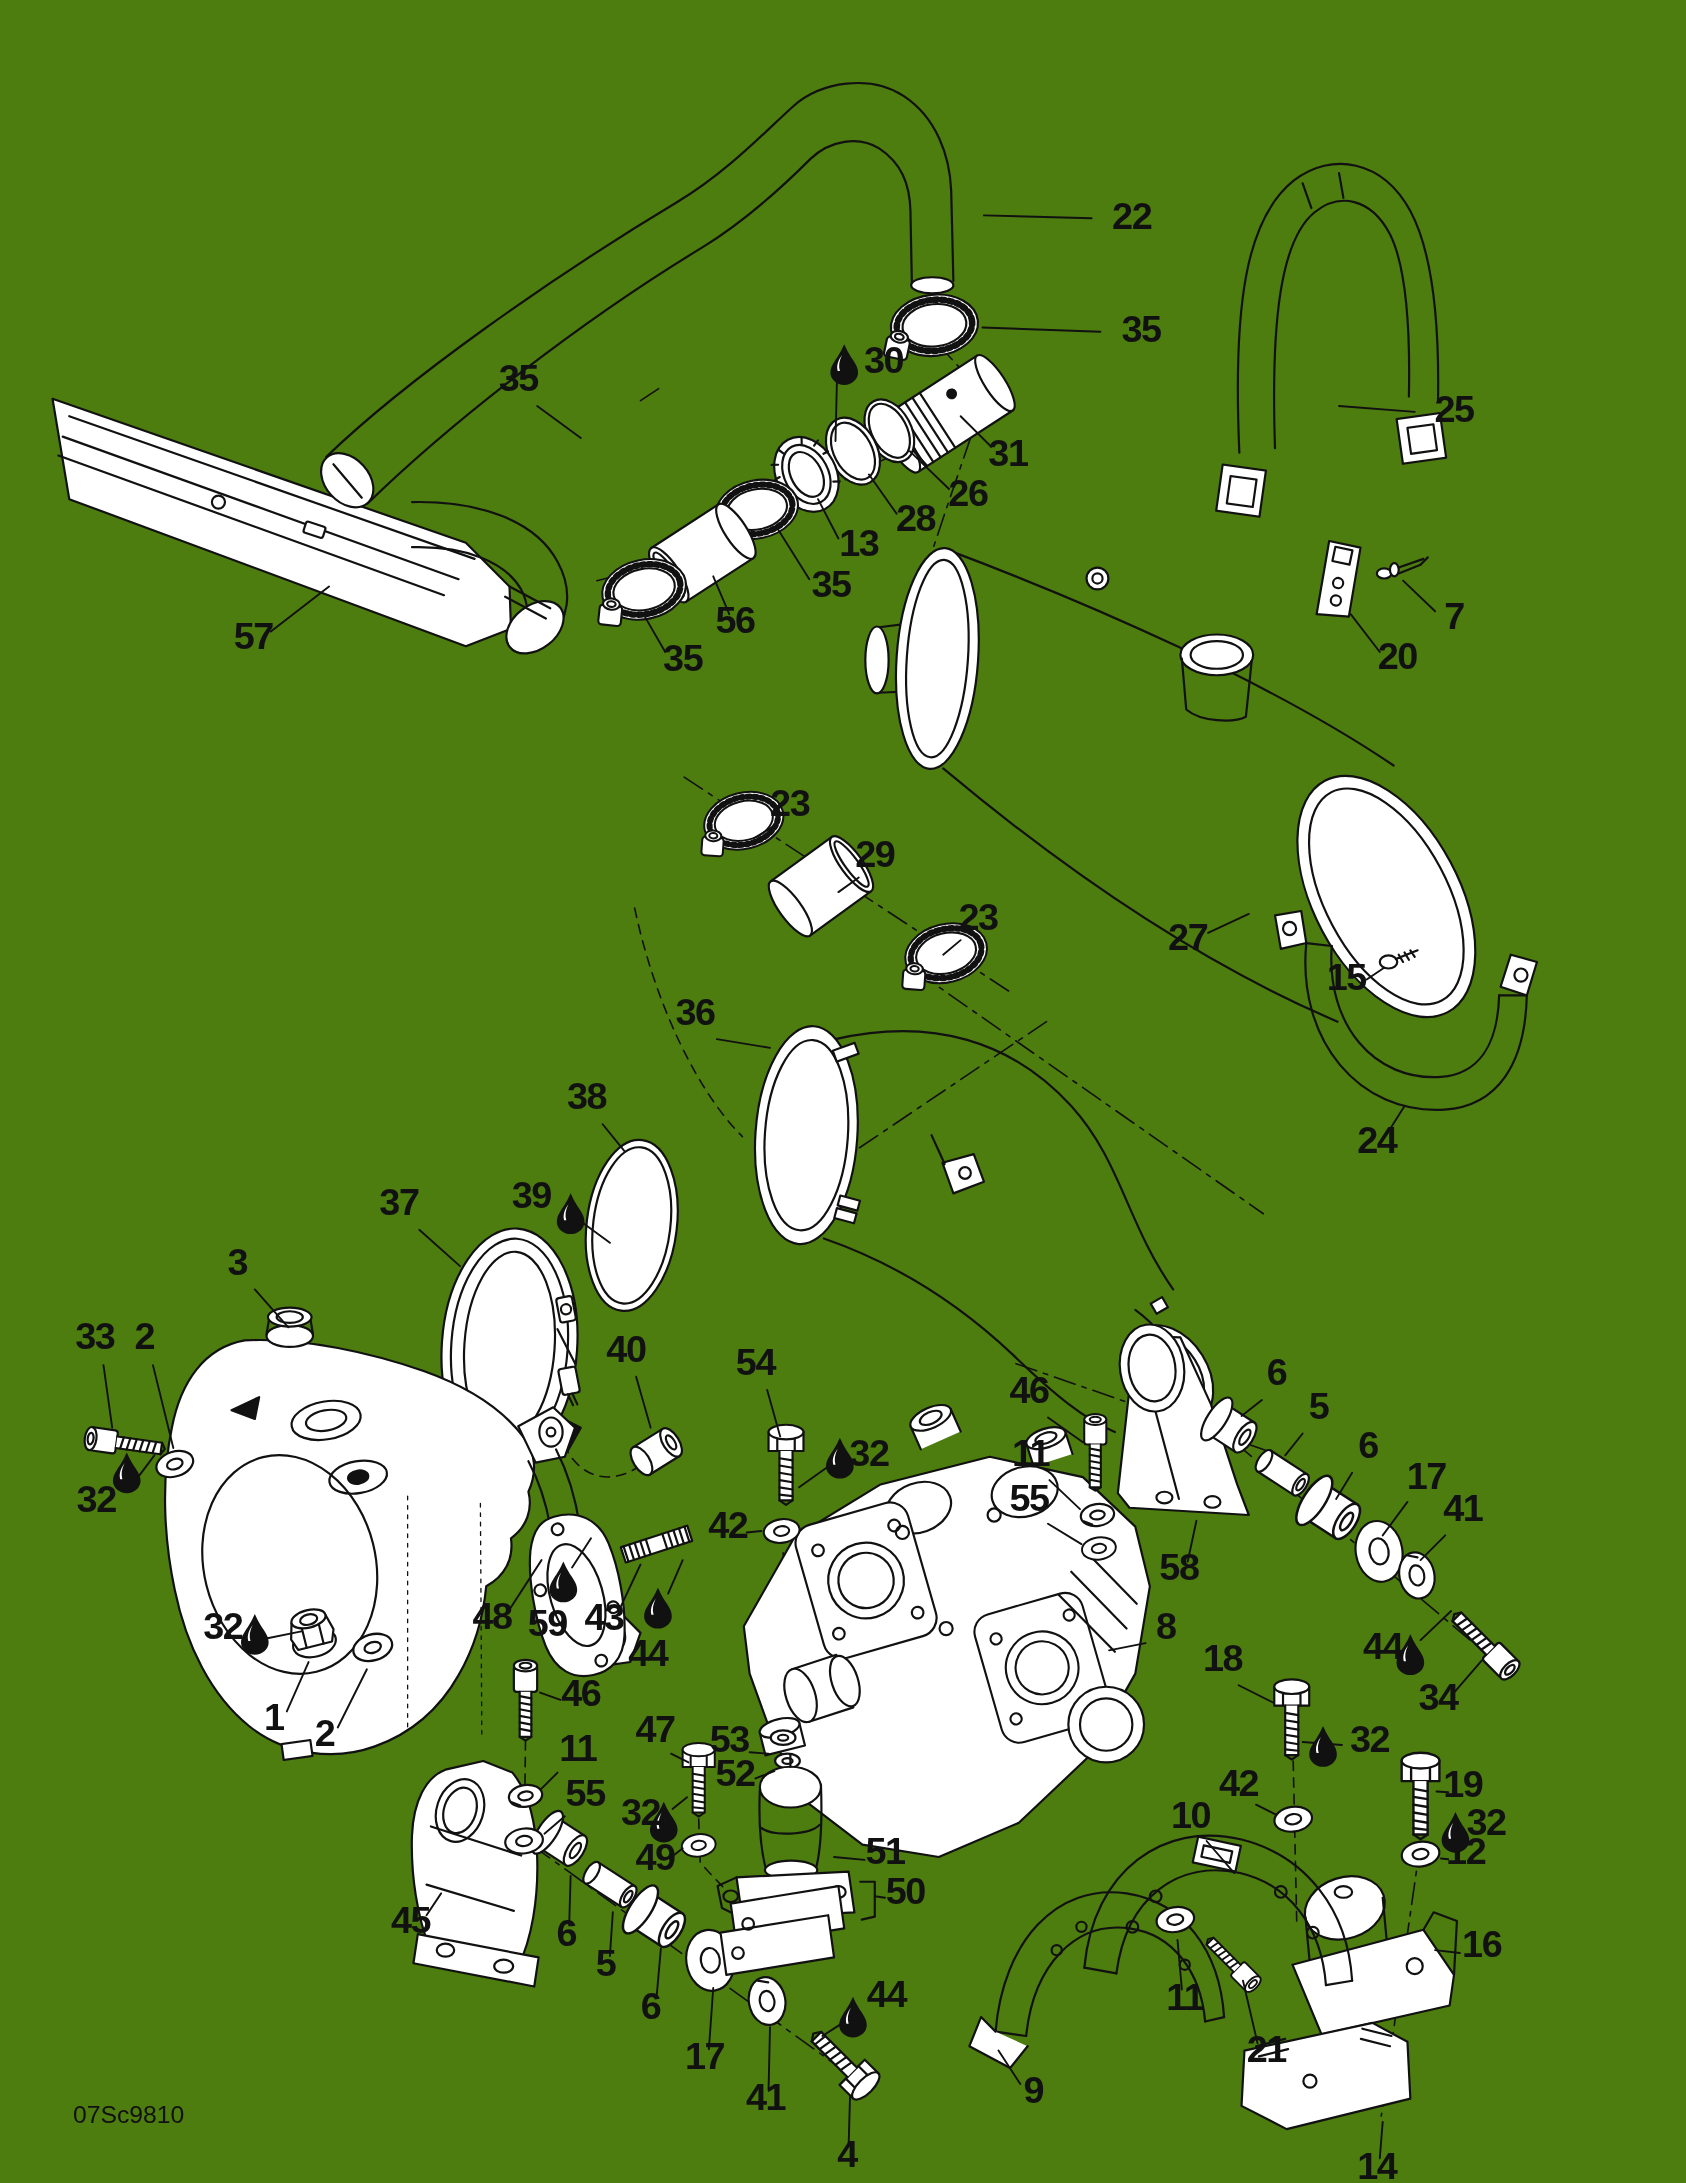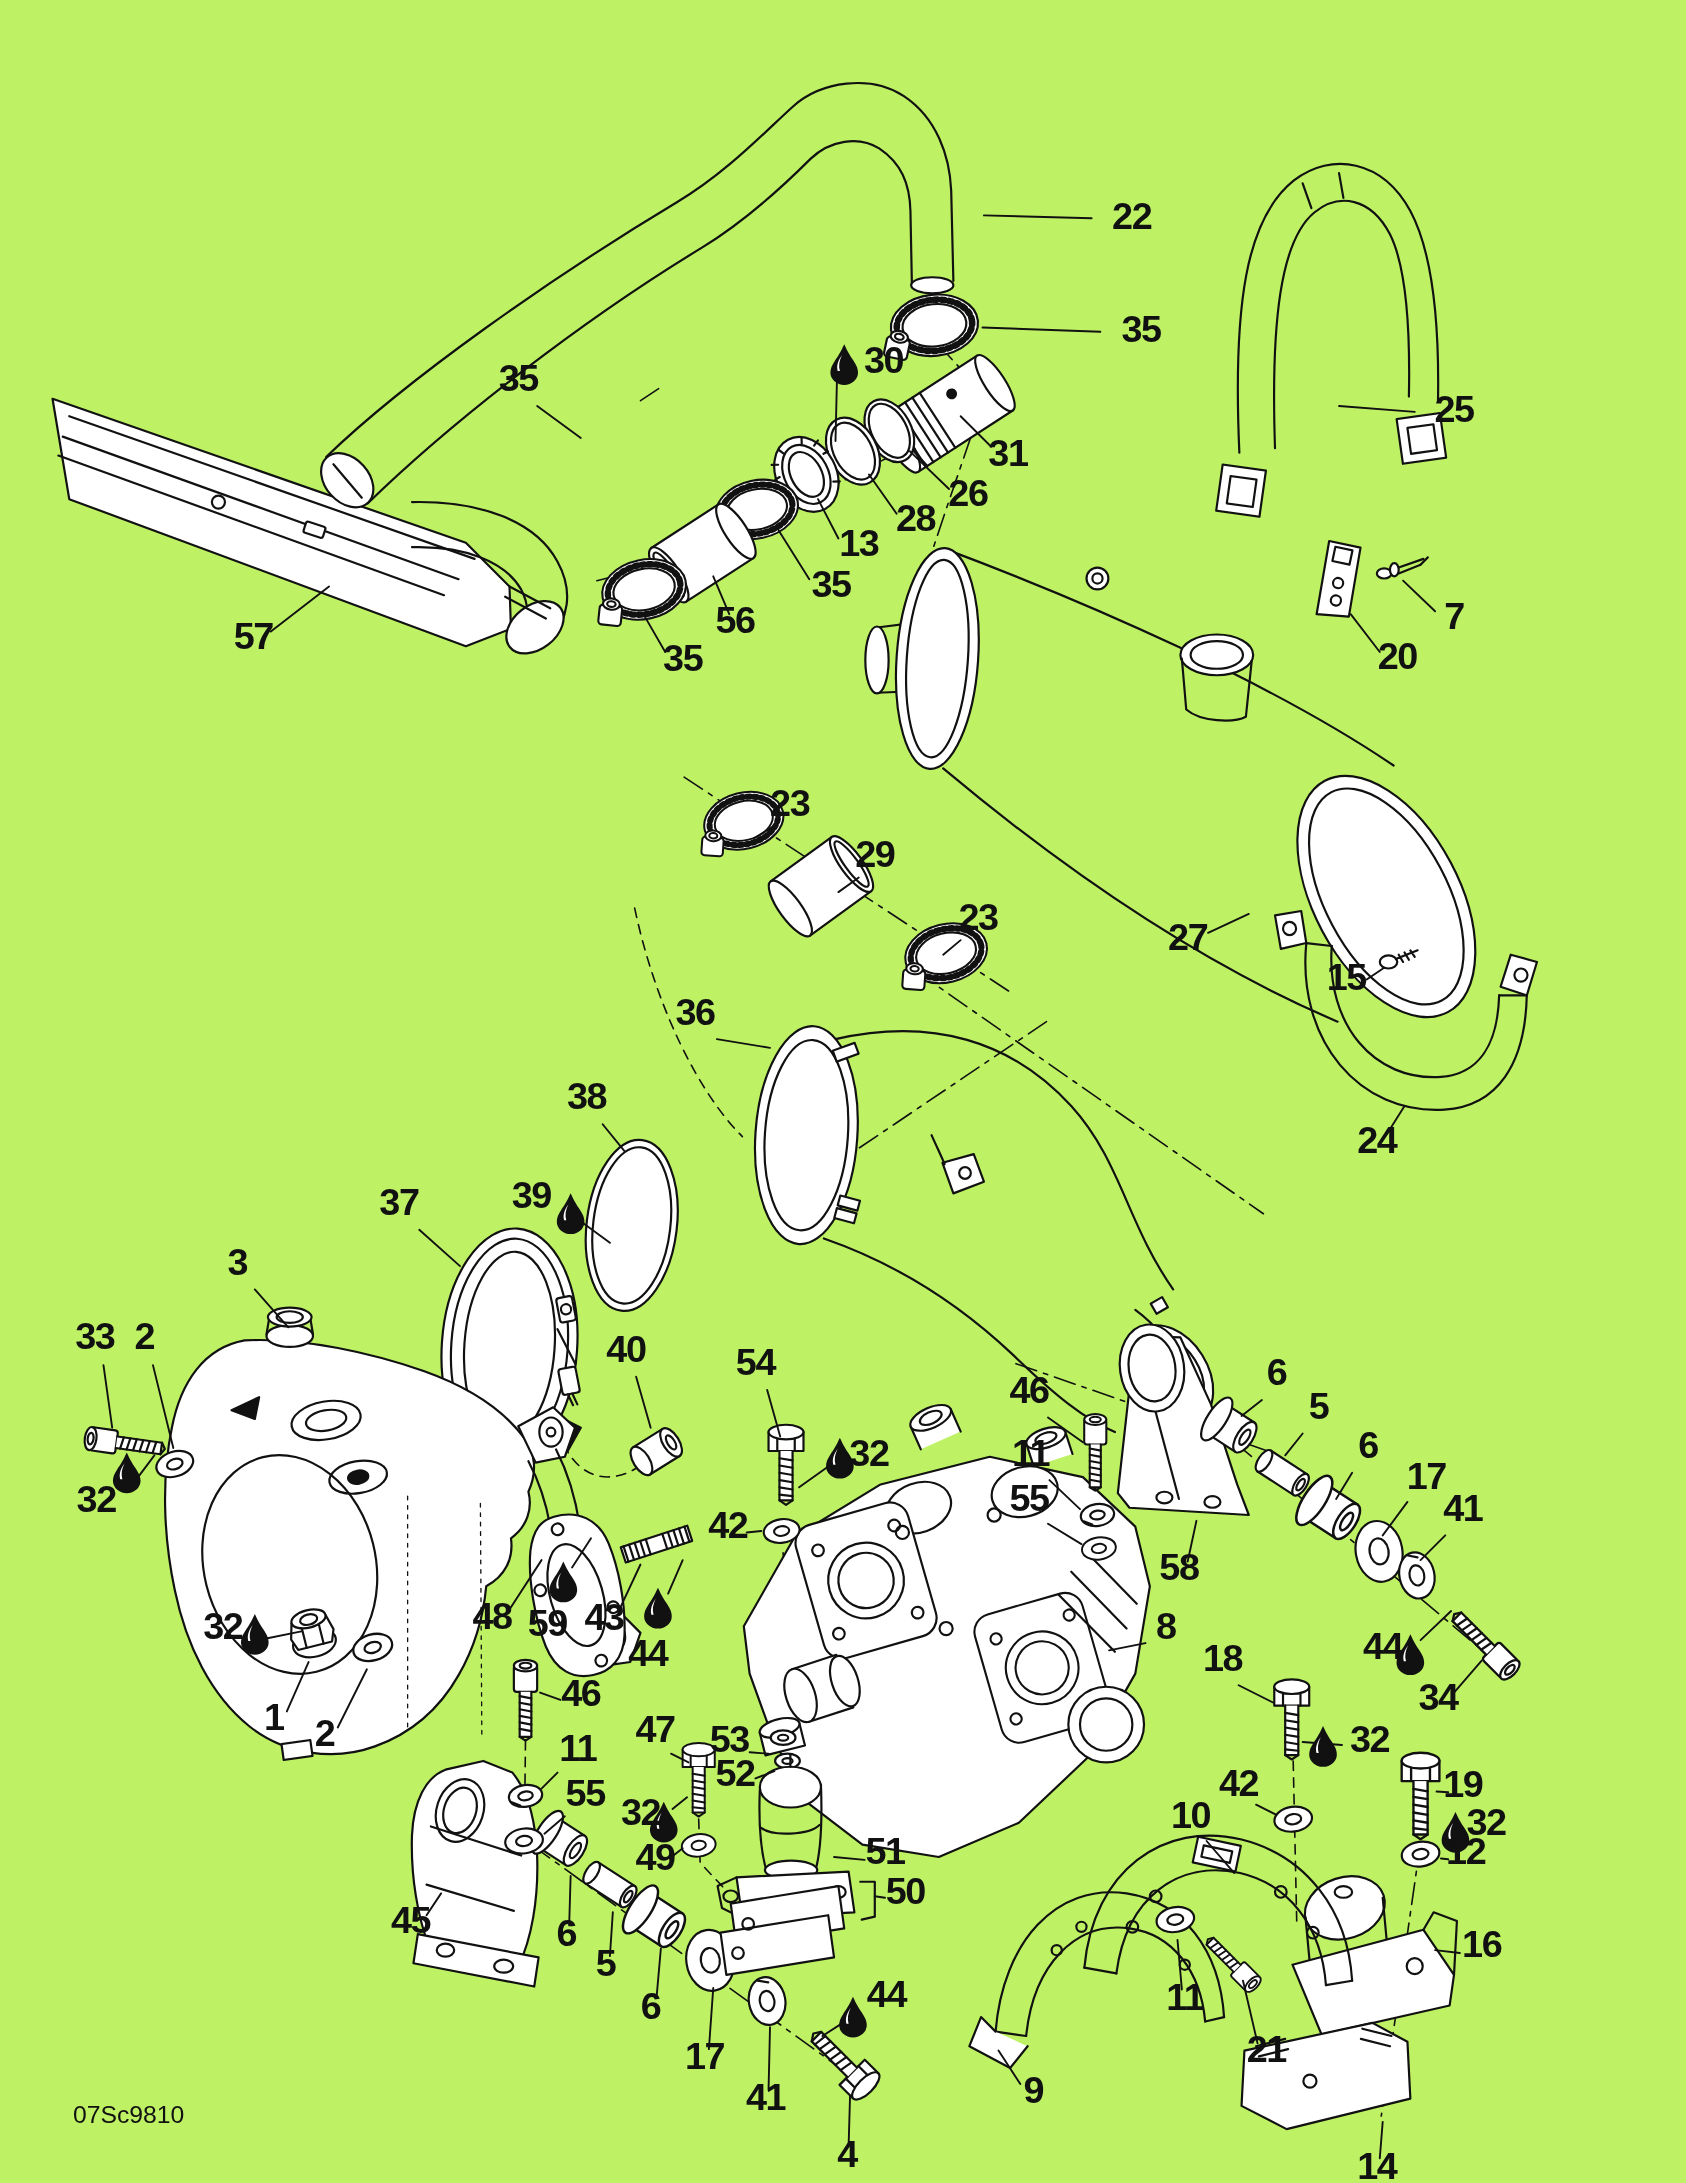--- a/index.html
+++ b/index.html
@@ -1,16 +1,16 @@
 <!DOCTYPE html>
 <html style="font-size:11.6px"><head>
 <meta charset="utf-8">
 <style>
   html,body{margin:0;padding:0;background:#ffffff;}
-  .stage{position:relative;width:1687px;height:2183px;background:#bef264;overflow:hidden;}
+  .stage{position:relative;width:1687px;height:2183px;background:#4d7c0f;overflow:hidden;}
   svg{position:absolute;inset:0;}
   .callout{font-family:"Liberation Sans",sans-serif;font-weight:700;font-size:52px;fill:#111;text-anchor:middle;letter-spacing:-2px;}
   .code{font-family:"Liberation Sans",sans-serif;font-weight:400;font-size:34px;fill:#111;text-anchor:start;}
   .leader{stroke:#111;stroke-width:2.6;fill:none;}
   .dashdot{stroke:#111;stroke-width:2.2;fill:none;stroke-dasharray:30 10 6 10;}
   .dashed{stroke:#111;stroke-width:2.2;fill:none;stroke-dasharray:13 10;}
   .hidden-line{stroke:#111;stroke-width:1.8;fill:none;stroke-dasharray:5 8;}
 </style>
 </head>
 <body>

